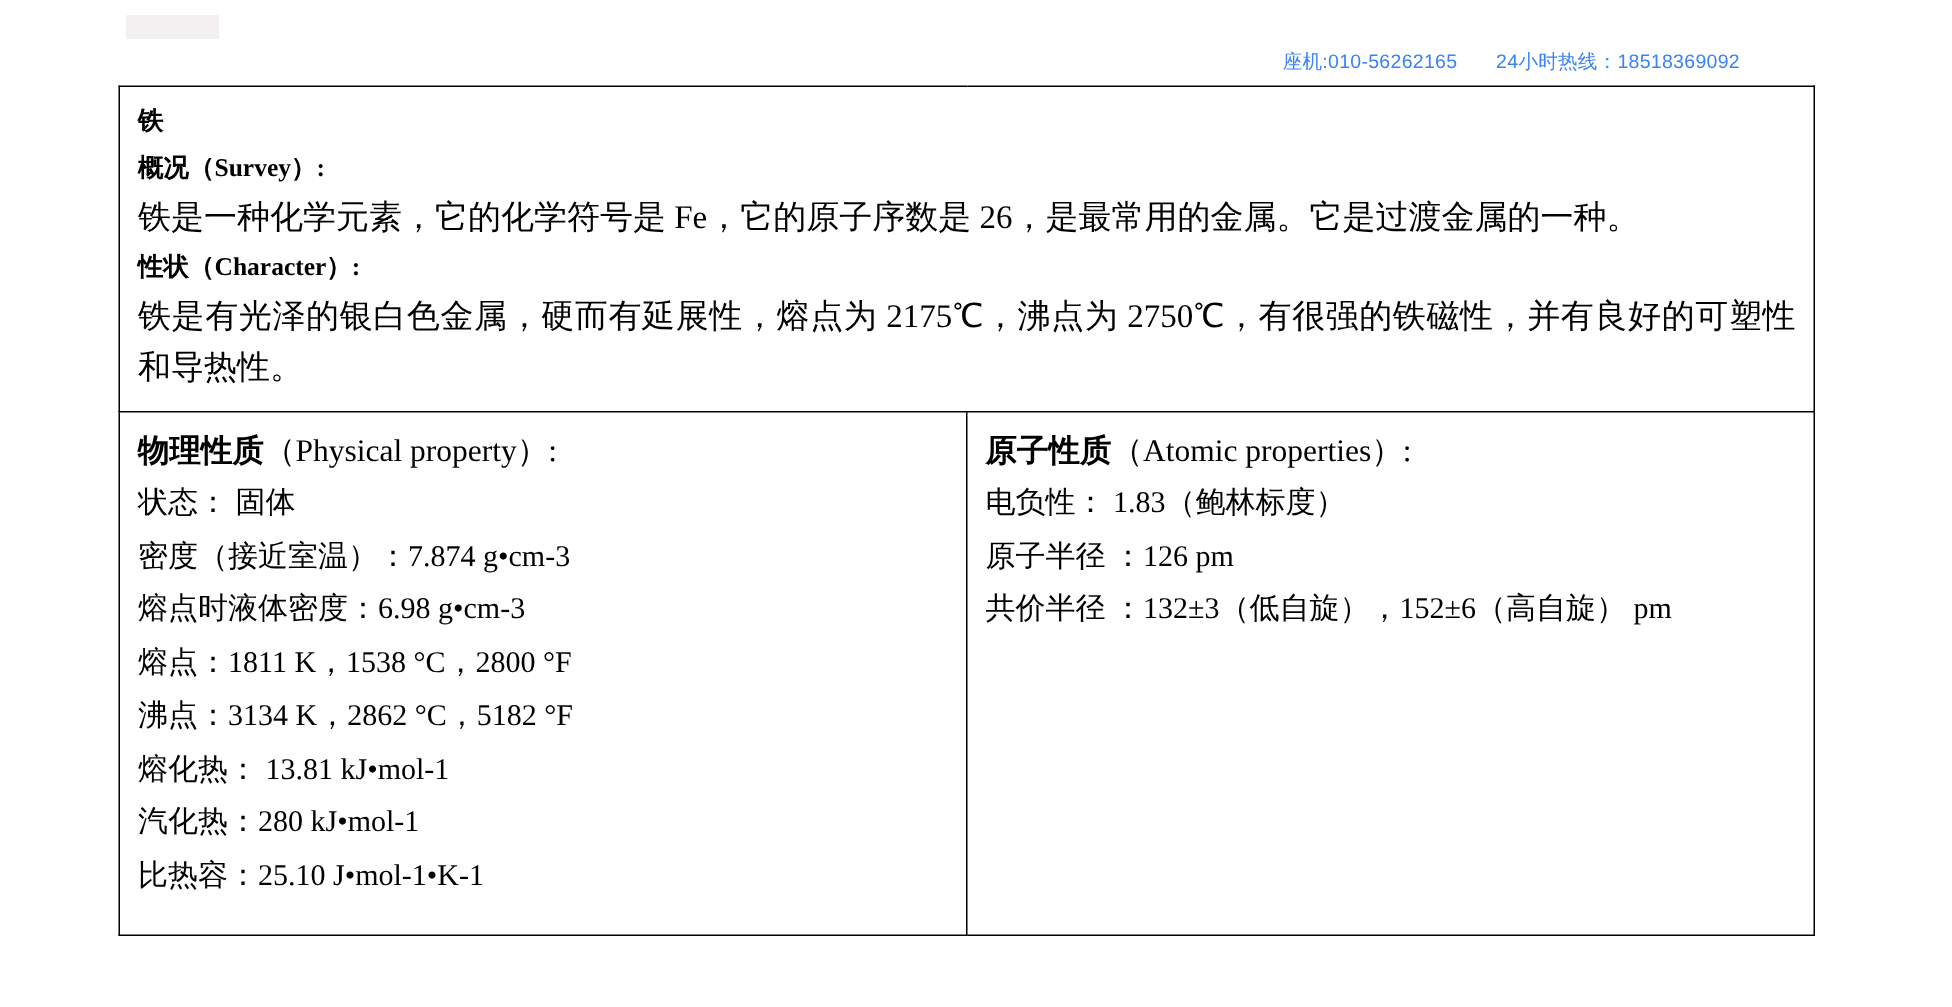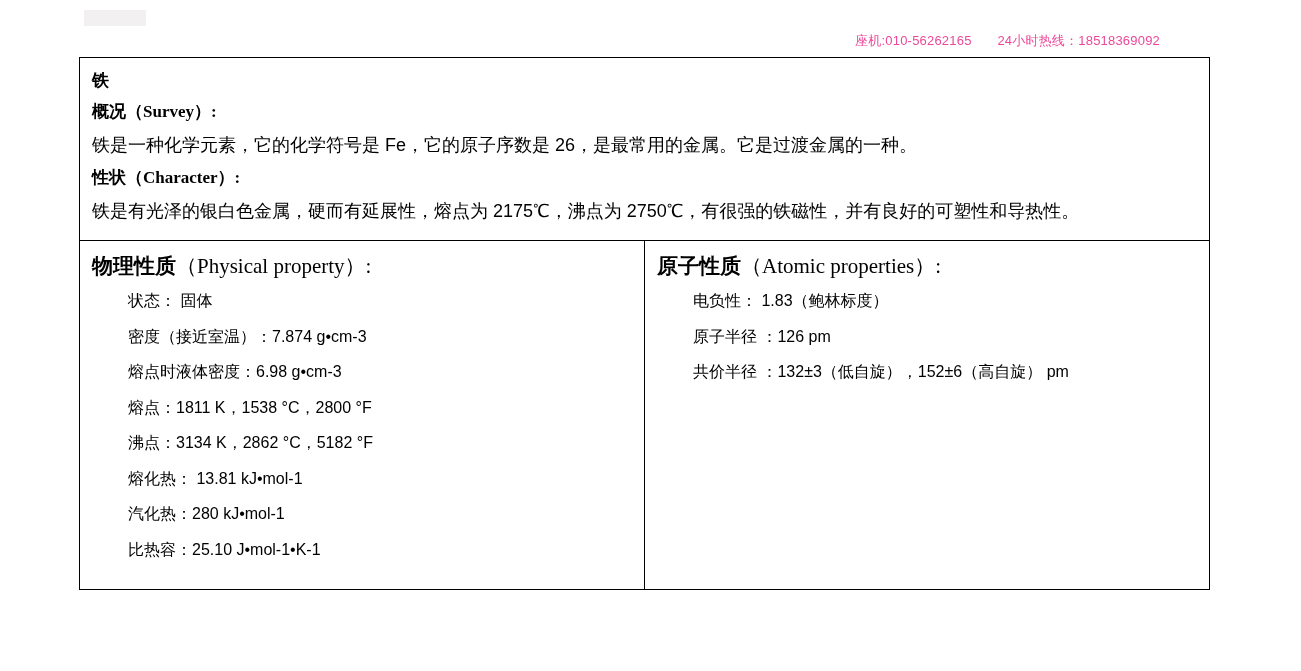--- a/index.html
+++ b/index.html
@@ -30,21 +30,21 @@
     background: #f3f0f1;
   }
   .contact-line {
     position: absolute;
     left: 0;
     top: 32px;
     width: 1160px;
     text-align: right;
     font-family: "Liberation Sans", sans-serif;
     font-size: 13px;
-    color: #ec4899;
+    color: #3b82f6;
     letter-spacing: 0.2px;
     white-space: nowrap;
   }
   .contact-line .phone-2 {
     margin-left: 22px;
   }
   .doc-table {
     position: absolute;
     left: 79px;
     top: 57px;
@@ -70,46 +70,45 @@
     font-family: "Liberation Sans", sans-serif;
     font-size: 17px;
     line-height: 32px;
     font-weight: bold;
   }
   .section-head .en {
     font-family: "Liberation Serif", serif;
     font-weight: bold;
   }
   .para {
-    font-family: Liberation Sans, sans-serif;
-    font-size: 18px;
+    font-family: Liberation Serif, serif;
+    font-size: 22px;
     line-height: 34px;
     text-align: justify;
   }
   .col-head {
     font-family: "Liberation Sans", sans-serif;
     font-size: 21px;
     font-weight: bold;
     line-height: 34px;
   }
   .col-head .en {
     font-family: "Liberation Serif", serif;
     font-weight: normal;
   }
   .prop-list {
     list-style: none;
     margin: 0;
     padding: 0;
   }
   .prop-list li {
-    font-family: Liberation Sans, sans-serif;
-    font-size: 16px;
+    font-family: Liberation Serif, serif;
+    font-size: 20px;
     line-height: 35.5px;
     white-space: nowrap;
-    margin-left: 36px;
   }
   .footer-note {
     font-family: "Liberation Serif", serif;
     font-size: 17.5px;
     line-height: 30px;
   }
   .cell-left { width: 529px; }
   .cell-right { width: 600px; }
   .row-props td { height: 330px; }
 </style>

